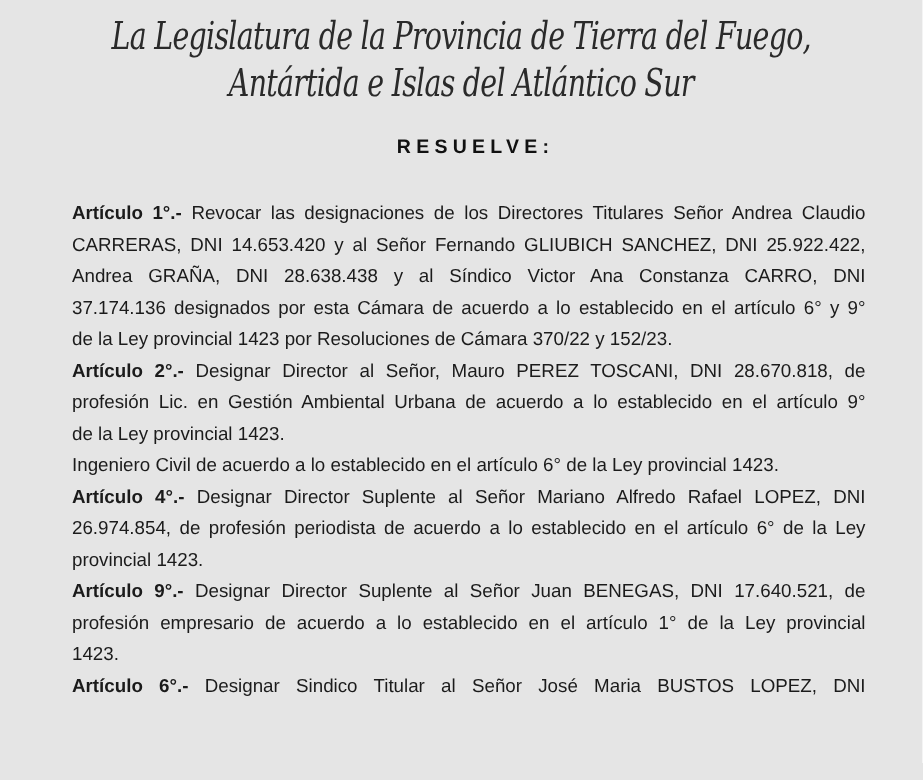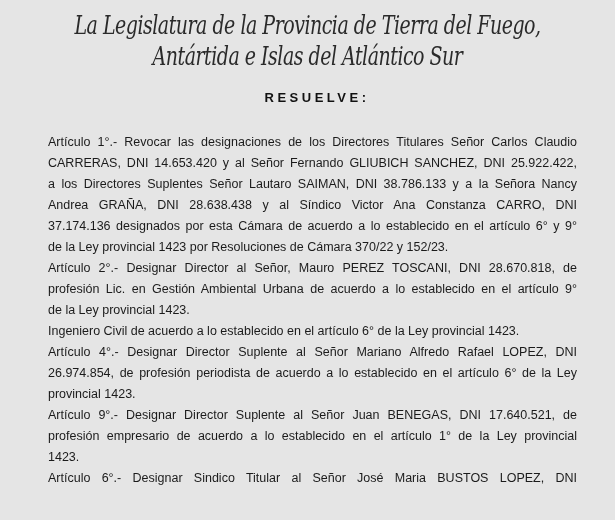--- a/index.html
+++ b/index.html
@@ -54,41 +54,40 @@
   .line {
     line-height: 21px;
     text-align: justify;
     text-align-last: justify;
     white-space: normal;
   }
   .line.last {
     text-align-last: left;
   }
   .lbl {
-    font-weight: normal;
+    font-weight: bold;
   }
 </style>
 </head>
 <body>
 
 <div class="page">
 
   <div class="letterhead">
     <div class="script-line">La Legislatura de la Provincia de Tierra del Fuego,</div>
     <div class="script-line">Antártida e Islas del Atlántico Sur</div>
   </div>
 
   <div class="resolve">RESUELVE:</div>
 
   <div class="doc-body">
 
     <div class="para">
-      <div class="line"><b class="lbl">Artículo 1°.-</b> <span>Revocar las designaciones de los Directores Titulares Señor Carlos Claudio</span></div>
+      <div class="line"><b class="lbl">Artículo 1°.-</b> <span>Revocar las designaciones de los Directores Titulares Señor Andrea Claudio</span></div>
       <div class="line">CARRERAS, DNI 14.653.420 y al Señor Fernando GLIUBICH SANCHEZ, DNI 25.922.422,</div>
-      <div class="line">a los Directores Suplentes Señor Lautaro SAIMAN, DNI 38.786.133 y a la Señora Nancy</div>
       <div class="line">Andrea GRAÑA, DNI 28.638.438 y al Síndico Victor Ana Constanza CARRO, DNI</div>
       <div class="line">37.174.136 designados por esta Cámara de acuerdo a lo establecido en el artículo 6° y 9°</div>
       <div class="line last">de la Ley provincial 1423 por Resoluciones de Cámara 370/22 y 152/23.</div>
     </div>
 
     <div class="para">
       <div class="line"><b class="lbl">Artículo 2°.-</b> <span>Designar Director al Señor, Mauro PEREZ TOSCANI, DNI 28.670.818, de</span></div>
       <div class="line">profesión Lic. en Gestión Ambiental Urbana de acuerdo a lo establecido en el artículo 9°</div>
       <div class="line last">de la Ley provincial 1423.</div>
     </div>

